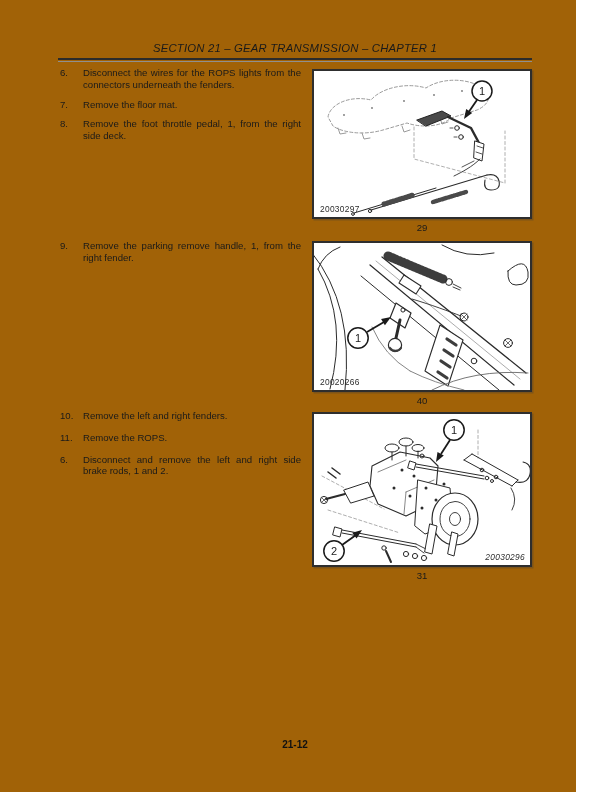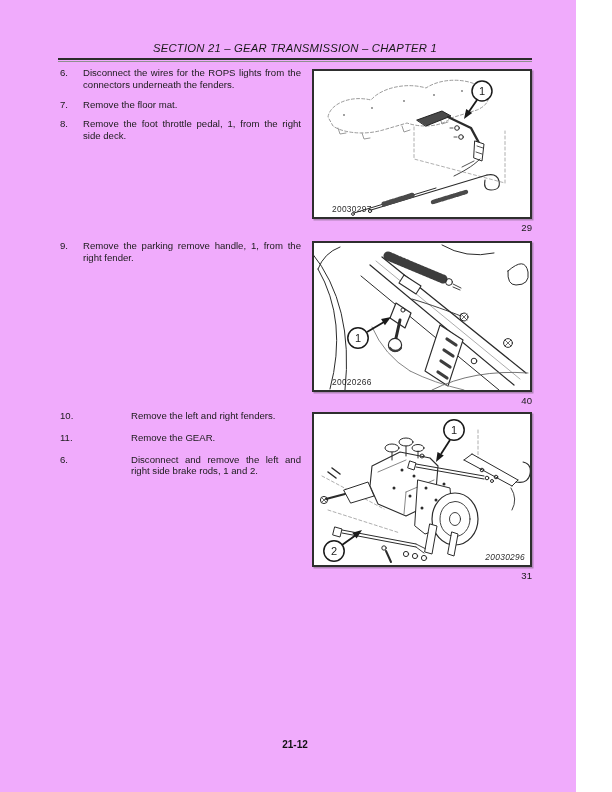--- a/index.html
+++ b/index.html
@@ -1,43 +1,43 @@
 <!DOCTYPE html>
 <html><head>
 <meta charset="utf-8">
 <style>
   html,body{margin:0;padding:0;background:#ffffff;}
   .page{
-    position:relative;width:576px;height:792px;background:#f0abfc;
+    position:relative;width:576px;height:792px;background:#a16207;
     font-family:"Liberation Sans",sans-serif;color:#1a1a1a;overflow:hidden;
   }
   
   .hdr-title{
     position:absolute;left:58px;top:42px;width:474px;text-align:center;
     font-style:italic;font-size:11.3px;letter-spacing:.2px;color:#1a1a1a;white-space:nowrap;
   }
   .hdr-rule{position:absolute;left:58px;top:58px;width:474px;height:5px;}
   .hdr-rule .r1{height:2px;background:#2b2b2b;}
   .hdr-rule .r2{height:1px;background:#8f8f8f;margin-top:1px;}
   
   .steps{position:absolute;left:60px;width:241px;font-size:9.6px;line-height:11.8px;}
   .step{display:flex;margin-bottom:8px;}
-  .steps.wide .step{margin-bottom:10px;gap:48px;}
+  .steps.wide .step{margin-bottom:10px;}
   .step-num{flex:none;width:23px;}
   .step-text{flex:1;text-align:justify;}
   
   .figure{position:absolute;left:312px;width:220px;}
   .fig-box{
     position:relative;width:216px;background:#fff;border:2px solid #2e2e2e;
     box-shadow:1.5px 1.5px 0 rgba(60,60,60,.35);
   }
   .fig-box svg{display:block;}
   .photo-id{position:absolute;bottom:3px;font-size:8.4px;letter-spacing:.3px;color:#2d2d2d;}
-  .photo-id.pl{left:18px;margin-top:32px;} .photo-id.pr{right:5px;font-style:italic;}
-  .fig-num{width:220px;text-align:right;font-size:9.6px;margin-top:3px;color:#1a1a1a;}
+  .photo-id.pl{left:6px;margin-top:32px;} .photo-id.pr{right:5px;font-style:italic;}
+  .fig-num{width:220px;text-align:center;font-size:9.6px;margin-top:3px;color:#1a1a1a;}
   
   .footer{
     position:absolute;left:58px;top:739px;width:474px;text-align:center;
     font-size:10px;font-weight:bold;color:#111;
   }
   .co-txt{font-family:"Liberation Sans",sans-serif;font-size:11px;fill:#1a1a1a;text-anchor:middle;}
 </style>
 </head>
 <body>
 
@@ -71,21 +71,21 @@
     </div>
   </div>
 
   <div class="steps wide" style="top:410px">
     <div class="step">
       <span class="step-num">10.</span>
       <span class="step-text">Remove the left and right fenders.</span>
     </div>
     <div class="step">
       <span class="step-num">11.</span>
-      <span class="step-text">Remove the GEAR.</span>
+      <span class="step-text">Remove the ROPS.</span>
     </div>
     <div class="step">
       <span class="step-num">6.</span>
       <span class="step-text">Disconnect and remove the left and right side brake rods, 1 and 2.</span>
     </div>
   </div>
 
   <div class="figure" style="top:69px">
     <div class="fig-box" style="height:146px">
       <svg width="216" height="146" viewBox="0 0 216 146">

